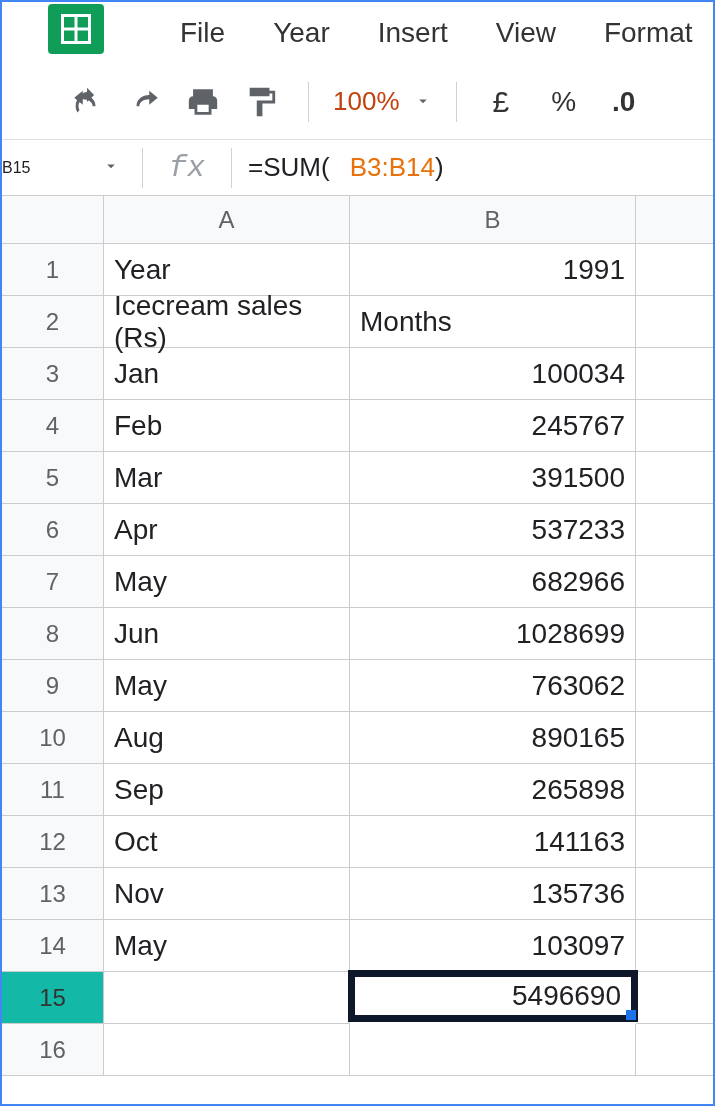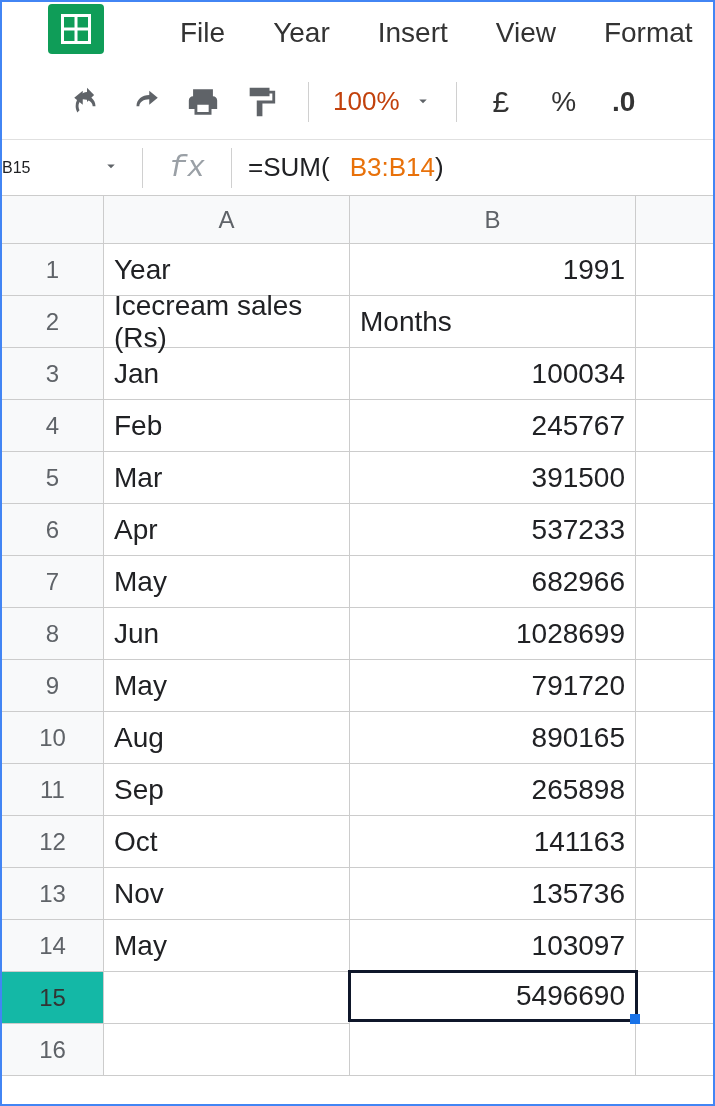--- a/index.html
+++ b/index.html
@@ -149,21 +149,21 @@
     align-items: center;
     font-size: 28px;
     color: #202124;
     padding: 0 10px;
   }
   .cell.txt { justify-content: flex-start; }
   .cell.num { justify-content: flex-end; }
   .cell.lblhdr { justify-content: flex-start; }
   .selected-cell {
     position: relative;
-    border: 3px solid #0f172a;
+    border: 7px solid #0f172a;
     margin: -2px;
     z-index: 2;
     background: #fff !important;
   }
   .selected-cell::after {
     content: "";
     position: absolute;
     right: -5px;
     bottom: -5px;
     width: 10px;
@@ -291,21 +291,21 @@
   <div class="cell num">682966</div>
   <div class="cell c-end"></div>
 
   <div class="rowhdr">8</div>
   <div class="cell txt">Jun</div>
   <div class="cell num">1028699</div>
   <div class="cell c-end"></div>
 
   <div class="rowhdr">9</div>
   <div class="cell txt">May</div>
-  <div class="cell num">791720</div>
+  <div class="cell num">763062</div>
   <div class="cell c-end"></div>
 
   <div class="rowhdr">10</div>
   <div class="cell txt">Aug</div>
   <div class="cell num">890165</div>
   <div class="cell c-end"></div>
 
   <div class="rowhdr">11</div>
   <div class="cell txt">Sep</div>
   <div class="cell num">265898</div>

